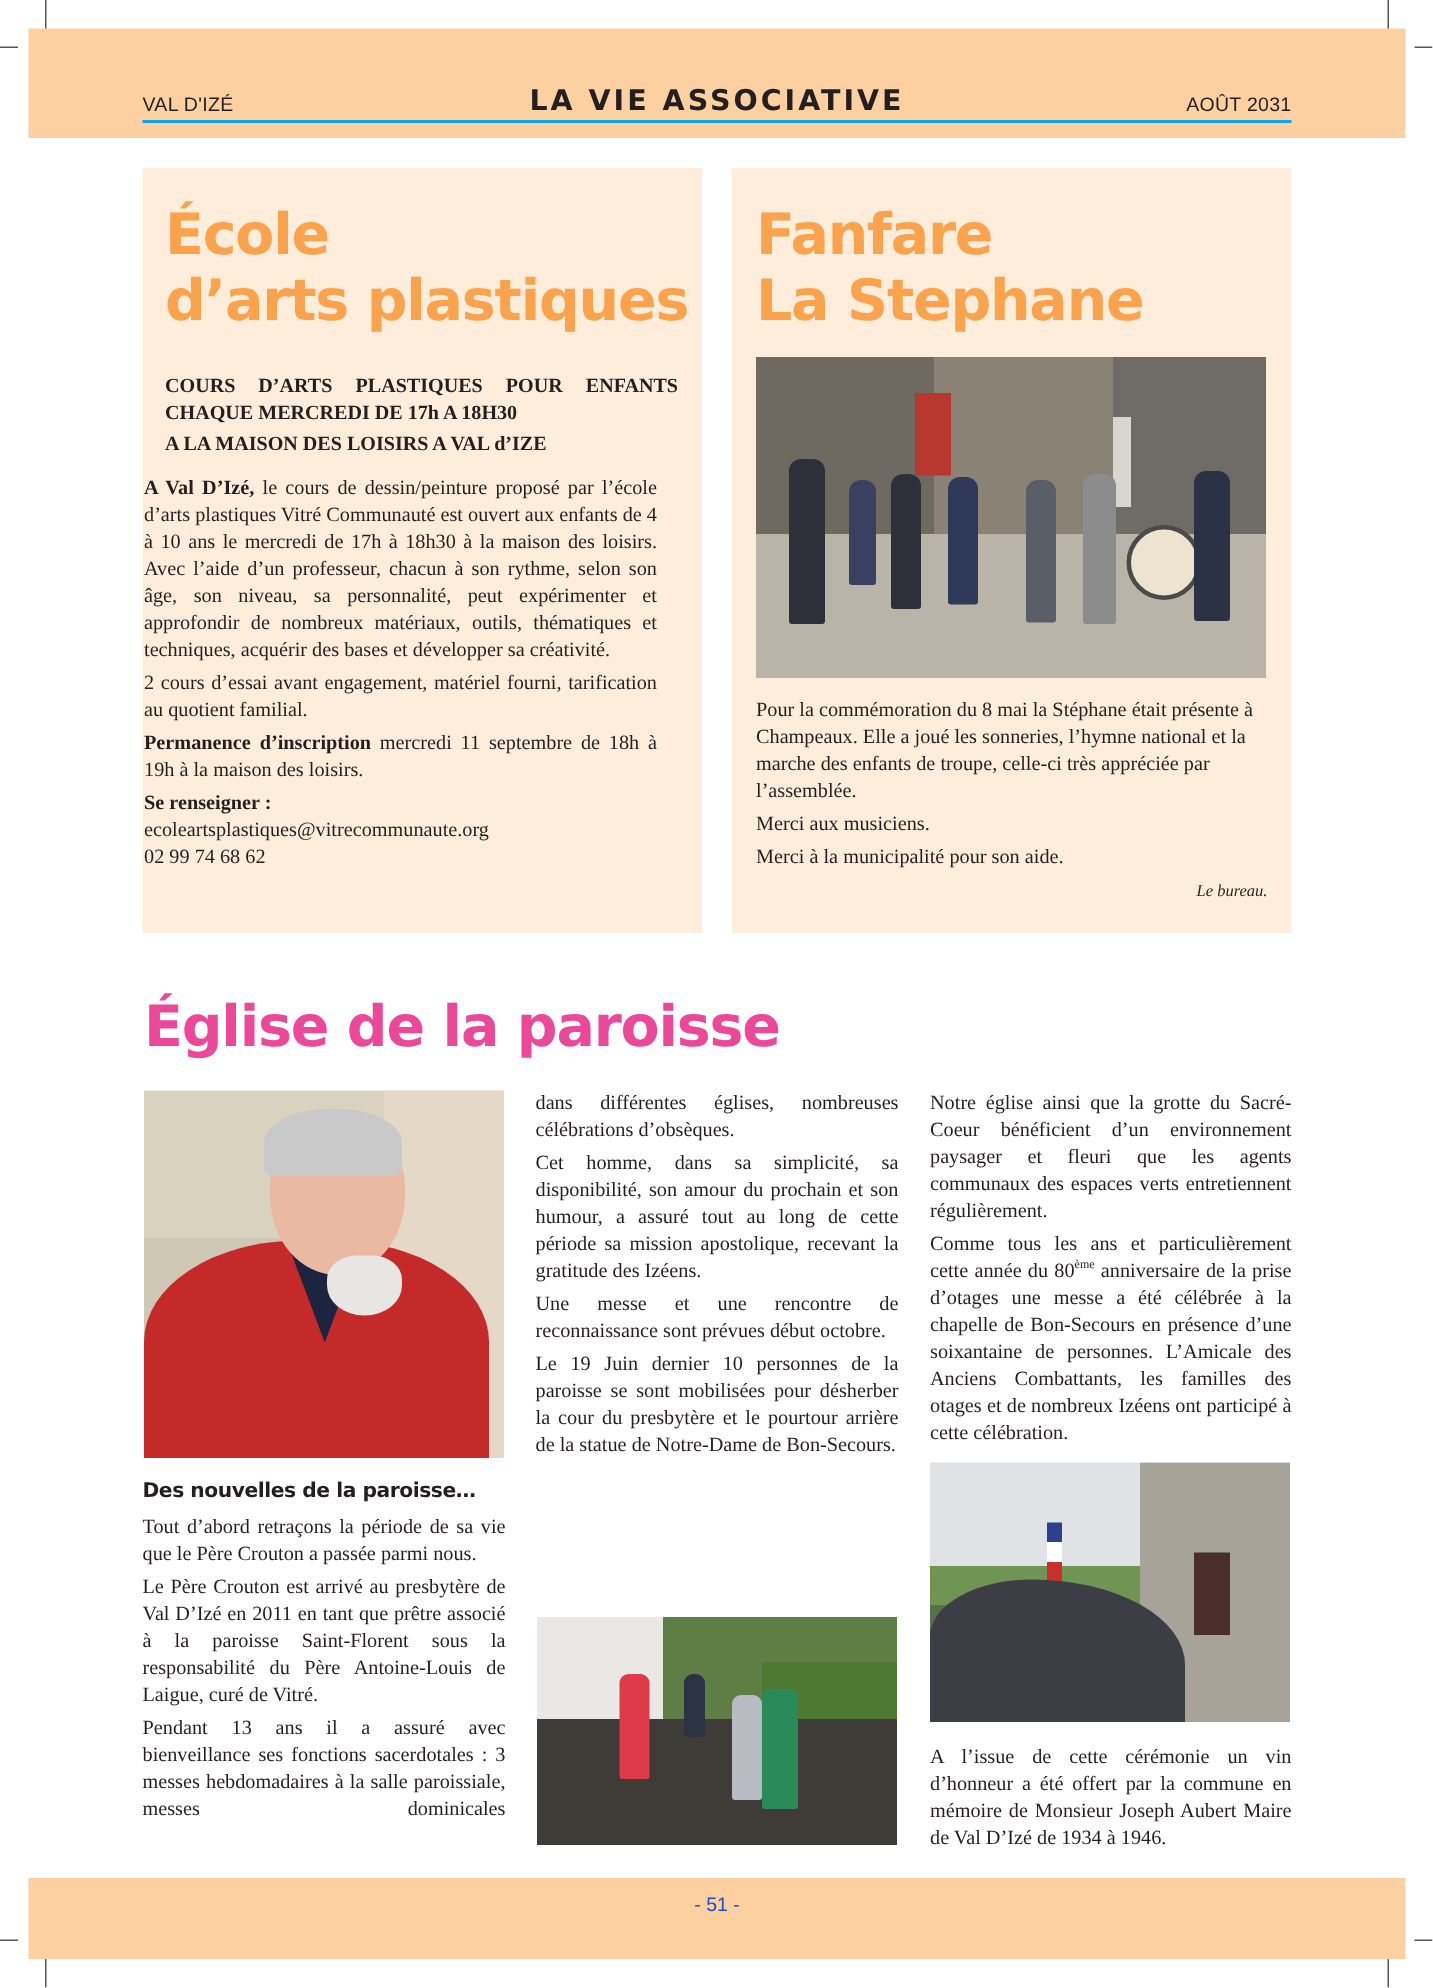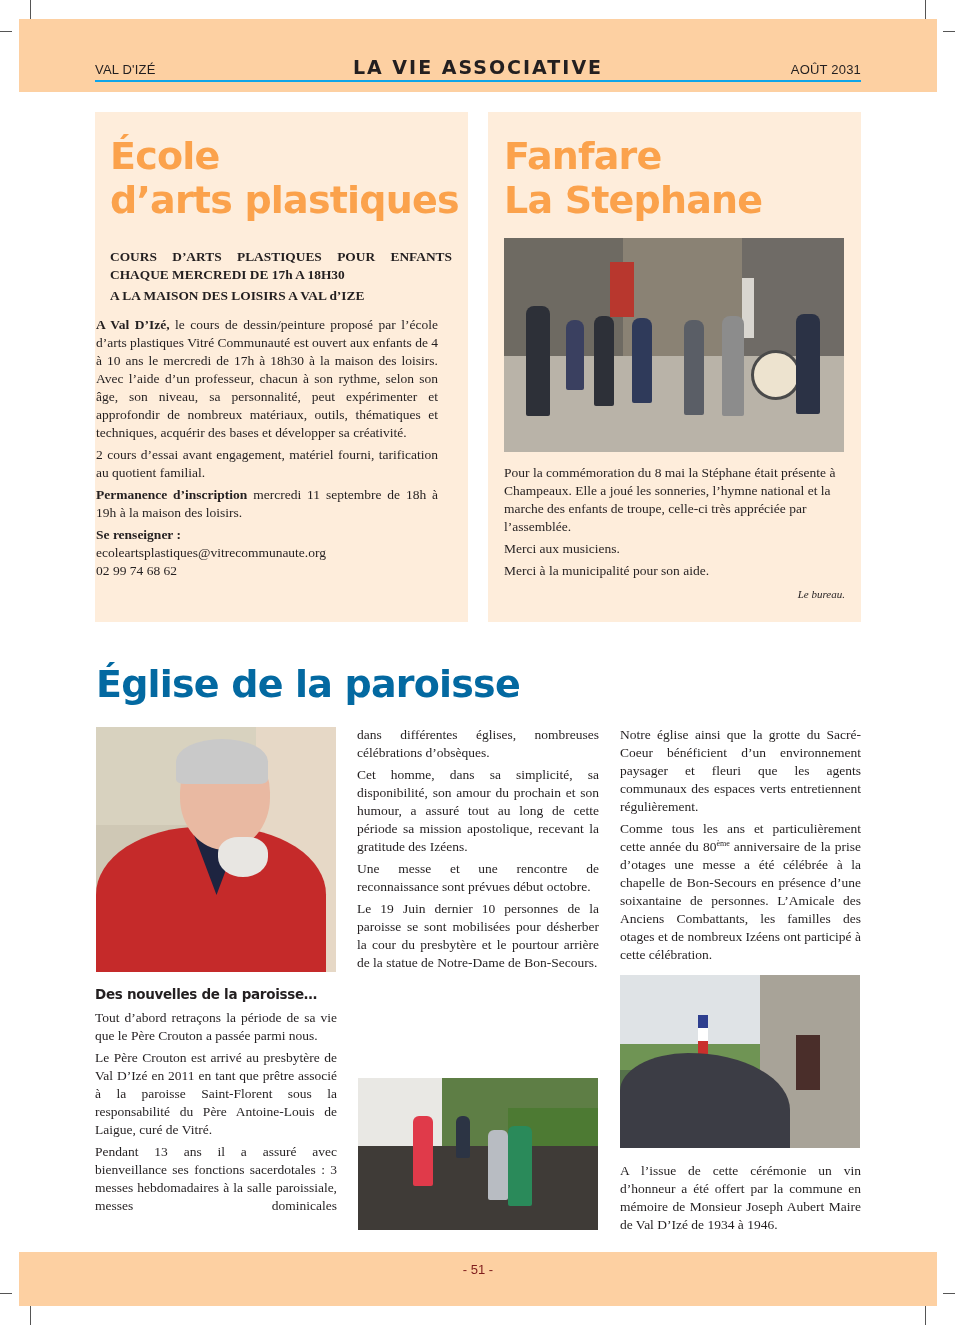--- a/index.html
+++ b/index.html
@@ -66,33 +66,33 @@
   .photo-desherbage .person { position: absolute; border-radius: 6px 6px 2px 2px; }
 
   .photo-ceremonie { left: 620px; top: 975px; width: 240px; height: 173px;
     background: linear-gradient(180deg, #dfe3e6 0 40%, #6f9454 40% 55%, #55714a 55% 100%); }
   .photo-ceremonie .chapel { position: absolute; right: 0; top: 0; width: 100px; height: 100%; background: #a8a398; }
   .photo-ceremonie .door { position: absolute; right: 40px; top: 60px; width: 24px; height: 55px; background: #4a2e2a; }
   .photo-ceremonie .crowd { position: absolute; left: 0; bottom: 0; width: 170px; height: 95px; background: #3c3d45; border-radius: 40% 60% 0 0; }
   .photo-ceremonie .flag { position: absolute; left: 78px; top: 40px; width: 10px; height: 40px; background: linear-gradient(180deg, #2e3f8f 0 33%, #fff 33% 66%, #c9302c 66% 100%); }
 
   
-  .section-title { position: absolute; left: 96px; top: 660px; font-family: "DejaVu Sans", sans-serif; font-weight: bold; color: #0369a1; font-size: 38px; line-height: 48px; letter-spacing: -0.8px; }
+  .section-title { position: absolute; left: 96px; top: 660px; font-family: "DejaVu Sans", sans-serif; font-weight: bold; color: #ec4899; font-size: 38px; line-height: 48px; letter-spacing: -0.8px; }
   .col { position: absolute; font-size: 13.5px; line-height: 18px; text-align: justify; }
   .col p + p { margin-top: 4px; }
   .col1 { left: 95px; top: 985px; width: 242px; }
   .col2 { left: 357px; top: 726px; width: 242px; }
   .col3 { left: 620px; top: 726px; width: 241px; }
   .col4 { left: 620px; top: 1162px; width: 241px; }
   .subhead { font-family: "DejaVu Sans", sans-serif; font-weight: bold; font-size: 13.5px; line-height: 18px; margin-bottom: 6px; text-align: left; letter-spacing: -0.3px; }
   sup { font-size: 8px; line-height: 0; }
 
   
   .footer-band { position: absolute; left: 19px; top: 1252px; width: 918px; height: 54px; background: #fdd0a2; }
-  .page-num { position: absolute; left: 0; right: 0; top: 10px; text-align: center; font-family: "Liberation Sans", sans-serif; font-size: 13px; color: #7f1d1d; }
+  .page-num { position: absolute; left: 0; right: 0; top: 10px; text-align: center; font-family: "Liberation Sans", sans-serif; font-size: 13px; color: #1d4ed8; }
 </style>
 </head>
 <body>
 
 <div class="crop v" style="left:30px;top:0;"></div>
 <div class="crop v" style="left:925px;top:0;"></div>
 <div class="crop h" style="left:0;top:31px;"></div>
 <div class="crop h" style="left:943px;top:31px;"></div>
 <div class="crop v" style="left:30px;top:1305px;"></div>
 <div class="crop v" style="left:925px;top:1305px;"></div>

